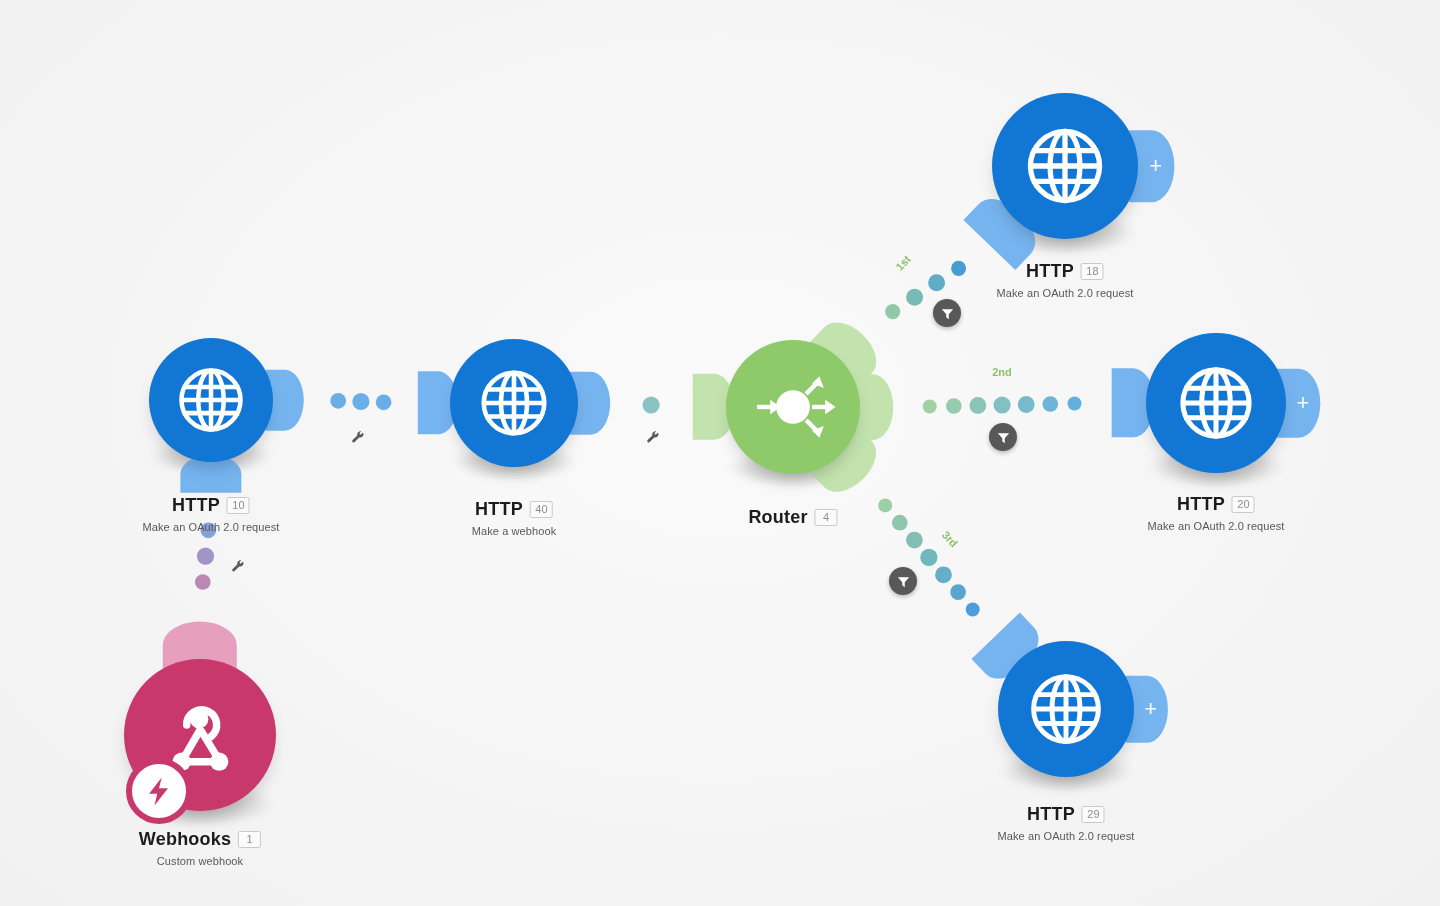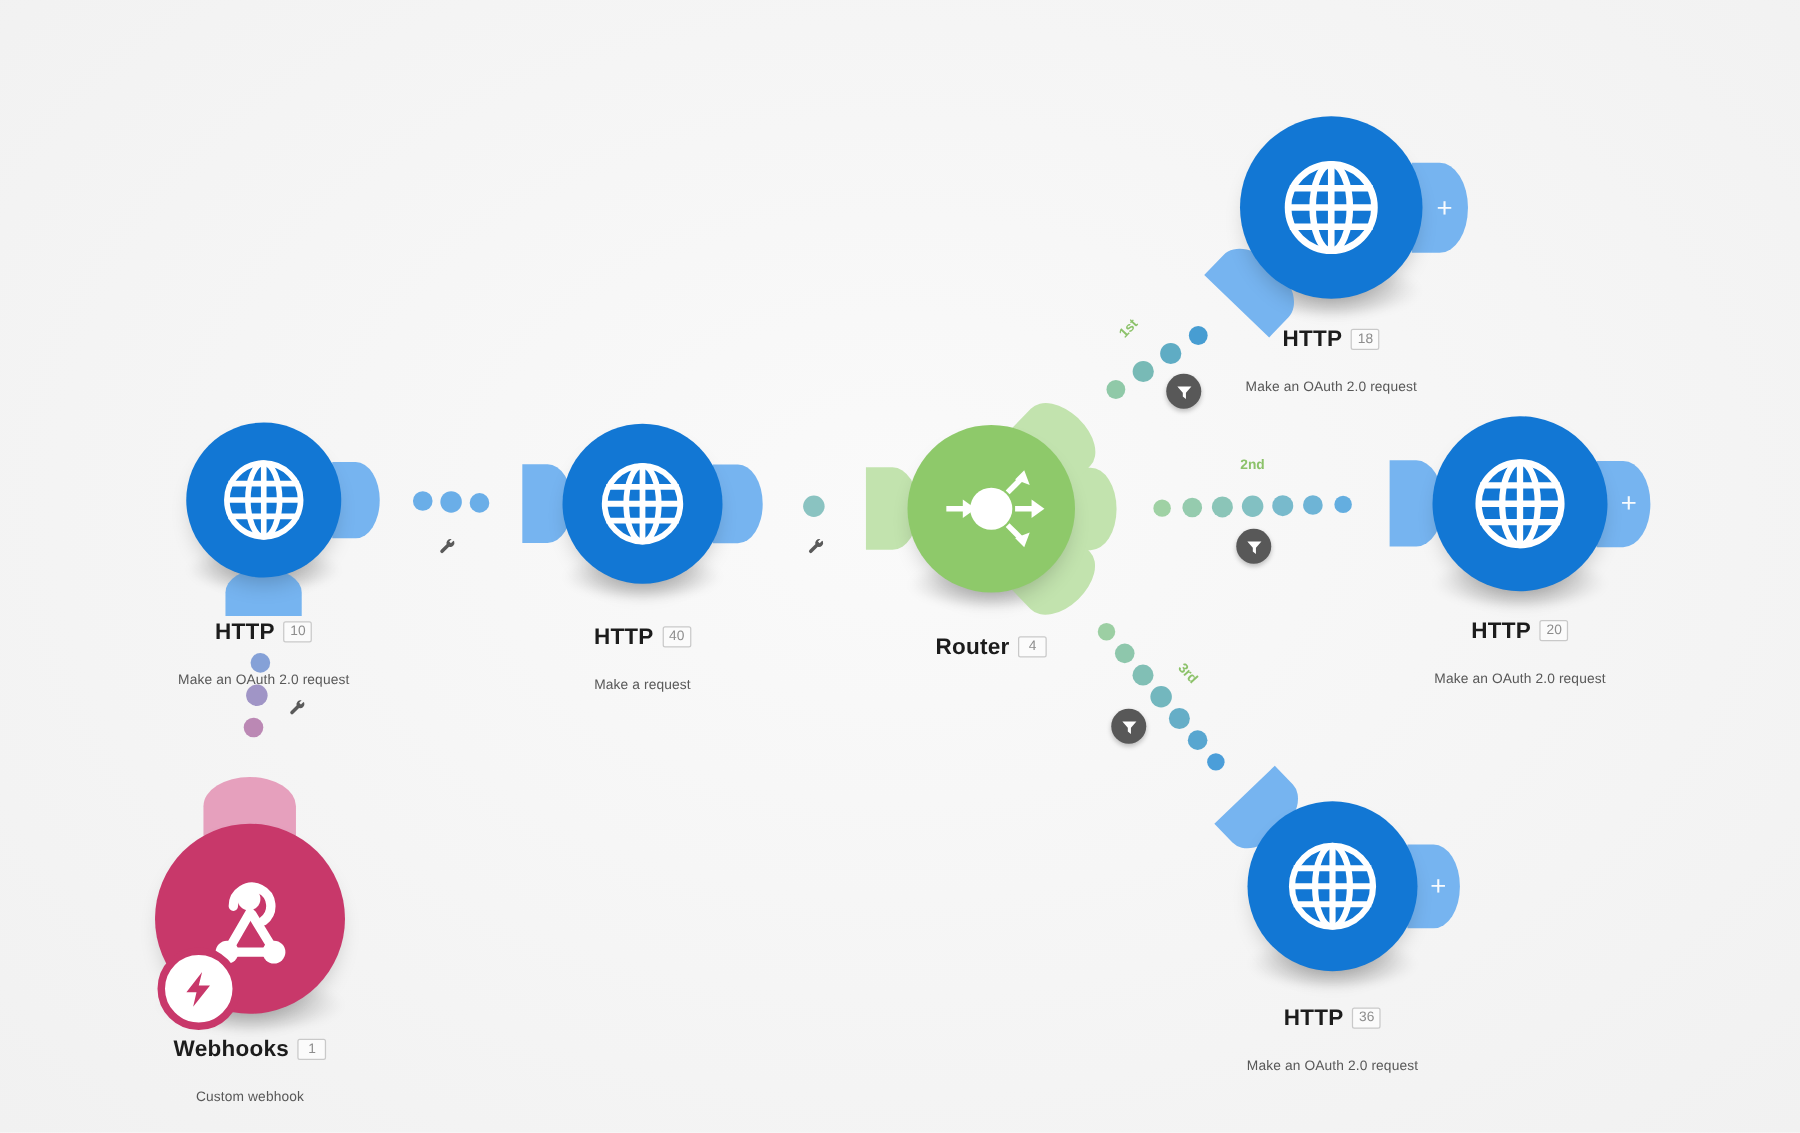--- a/index.html
+++ b/index.html
@@ -74,21 +74,21 @@
     padding: 1px 4px 2px 4px;
     border: 1px solid #c9c9c9;
     border-radius: 2px;
     background: #fbfbfb;
     font-size: 11px;
     color: #8d8d8d;
     line-height: 12px;
     text-align: center;
   }
   .node-sub {
-    margin-top: 22px;
+    margin-top: 5px;
     font-size: 11px;
     color: #585858;
     letter-spacing: 0.1px;
   }
 
   
   .port {
     position: absolute;
     z-index: 4;
     display: flex;
@@ -235,21 +235,21 @@
       <line x1="50" y1="14" x2="50" y2="86"></line>
       <line x1="15.5" y1="34" x2="84.5" y2="34"></line>
       <line x1="14" y1="50" x2="86" y2="50"></line>
       <line x1="15.5" y1="66" x2="84.5" y2="66"></line>
     </g>
   </svg>
         </div>
       </div>
       <div class="node-label" style="left: 514px; top: 499px;">
         <div><span class="node-title">HTTP</span><span class="node-badge">40</span></div>
-        <div class="node-sub">Make a request</div>
+        <div class="node-sub">Make a webhook</div>
       </div>
       <div class="node" style="left: 793px; top: 407px;">
         <div class="node-shadow" style="width: 130.65px; height: 38.86px; top: 41.54px;"></div>
         <div class="port port-in" style="width: 41.54px; height: 65.66px; background: rgb(194, 227, 174); left: calc(50% - 79.5px); top: calc(50% + 0px); transform: translate(-50%, -50%) rotate(180deg);"></div>
         <div class="port port-out" style="width: 41.54px; height: 65.66px; background: rgb(194, 227, 174); left: calc(50% + 79.5px); top: calc(50% + 0px); transform: translate(-50%, -50%) rotate(0deg);"></div>
         <div class="port port-out" style="width: 41.54px; height: 65.66px; background: rgb(194, 227, 174); left: calc(50% + 55px); top: calc(50% - 57.4px); transform: translate(-50%, -50%) rotate(-46.2189deg);"></div>
         <div class="port port-out" style="width: 41.54px; height: 65.66px; background: rgb(194, 227, 174); left: calc(50% + 55px); top: calc(50% + 57.4px); transform: translate(-50%, -50%) rotate(46.2189deg);"></div>
         <div class="node-bubble" style="width: 134px; height: 134px; background: rgb(142, 201, 106);">
           <svg width="88" height="88" viewBox="0 0 120 120">
     <circle cx="60" cy="60" r="23" fill="#ffffff"></circle>
@@ -330,21 +330,21 @@
       <ellipse cx="50" cy="50" rx="15.5" ry="36"></ellipse>
       <line x1="50" y1="14" x2="50" y2="86"></line>
       <line x1="15.5" y1="34" x2="84.5" y2="34"></line>
       <line x1="14" y1="50" x2="86" y2="50"></line>
       <line x1="15.5" y1="66" x2="84.5" y2="66"></line>
     </g>
   </svg>
         </div>
       </div>
       <div class="node-label" style="left: 1066px; top: 804px;">
-        <div><span class="node-title">HTTP</span><span class="node-badge">36</span></div>
+        <div><span class="node-title">HTTP</span><span class="node-badge">29</span></div>
         <div class="node-sub">Make an OAuth 2.0 request</div>
       </div>
       <div class="node" style="left: 200px; top: 735px;">
         <div class="node-shadow" style="width: 148.2px; height: 44.08px; top: 47.12px;"></div>
         <div class="port port-out" style="width: 47.12px; height: 74.48px; background: rgb(230, 160, 189); left: calc(50% + 0px); top: calc(50% - 90.1px); transform: translate(-50%, -50%) rotate(-90deg);"></div>
         <div class="node-bubble" style="width: 152px; height: 152px; background: rgb(200, 56, 106);">
           <svg width="100" height="100" viewBox="0 0 120 120">
     <g fill="none" stroke="#ffffff" stroke-width="9" stroke-linecap="round">
       <path d="M44 48 A18 18 0 1 1 73 62"></path>
       <path d="M60 54 L38 92"></path>

